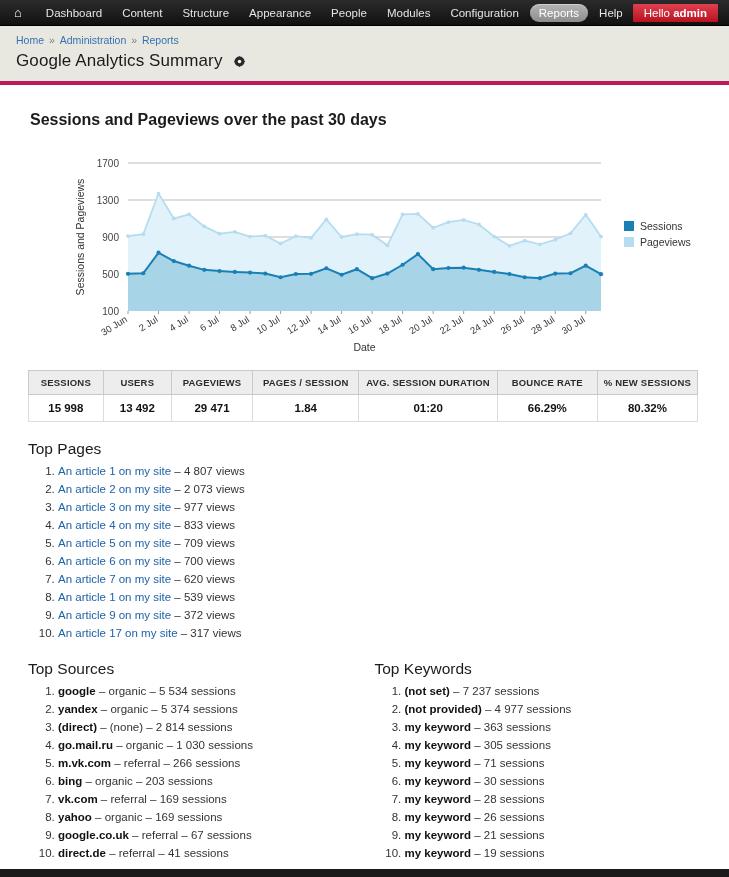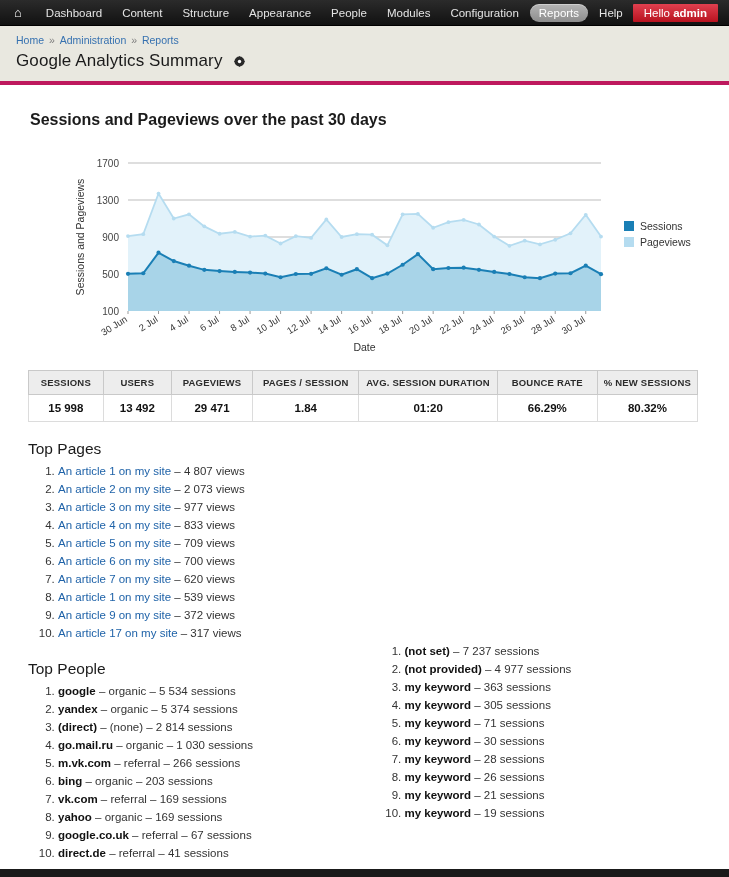--- a/index.html
+++ b/index.html
@@ -382,35 +382,36 @@
       <li><a href="#">An article 5 on my site</a><span class="plain"> – 709 views</span></li>
       <li><a href="#">An article 6 on my site</a><span class="plain"> – 700 views</span></li>
       <li><a href="#">An article 7 on my site</a><span class="plain"> – 620 views</span></li>
       <li><a href="#">An article 1 on my site</a><span class="plain"> – 539 views</span></li>
       <li><a href="#">An article 9 on my site</a><span class="plain"> – 372 views</span></li>
       <li><a href="#">An article 17 on my site</a><span class="plain"> – 317 views</span></li>
     </ol>
 
   <div id="two-col">
     <div id="col-sources">
-      <h3 class="sec-title">Top People</h3>
+      <h3 class="sec-title">Top Sources</h3>
       <ol class="rep-list" id="top-sources-list">
           <li><b>google</b><span class="plain"> – organic – 5 534 sessions</span></li>
           <li><b>yandex</b><span class="plain"> – organic – 5 374 sessions</span></li>
           <li><b>(direct)</b><span class="plain"> – (none) – 2 814 sessions</span></li>
           <li><b>go.mail.ru</b><span class="plain"> – organic – 1 030 sessions</span></li>
           <li><b>m.vk.com</b><span class="plain"> – referral – 266 sessions</span></li>
           <li><b>bing</b><span class="plain"> – organic – 203 sessions</span></li>
           <li><b>vk.com</b><span class="plain"> – referral – 169 sessions</span></li>
           <li><b>yahoo</b><span class="plain"> – organic – 169 sessions</span></li>
           <li><b>google.co.uk</b><span class="plain"> – referral – 67 sessions</span></li>
           <li><b>direct.de</b><span class="plain"> – referral – 41 sessions</span></li>
         </ol>
     </div>
     <div id="col-keywords">
+      <h3 class="sec-title">Top Keywords</h3>
       <ol class="rep-list" id="top-keywords-list">
           <li><b>(not set)</b><span class="plain"> – 7 237 sessions</span></li>
           <li><b>(not provided)</b><span class="plain"> – 4 977 sessions</span></li>
           <li><b>my keyword</b><span class="plain"> – 363 sessions</span></li>
           <li><b>my keyword</b><span class="plain"> – 305 sessions</span></li>
           <li><b>my keyword</b><span class="plain"> – 71 sessions</span></li>
           <li><b>my keyword</b><span class="plain"> – 30 sessions</span></li>
           <li><b>my keyword</b><span class="plain"> – 28 sessions</span></li>
           <li><b>my keyword</b><span class="plain"> – 26 sessions</span></li>
           <li><b>my keyword</b><span class="plain"> – 21 sessions</span></li>

